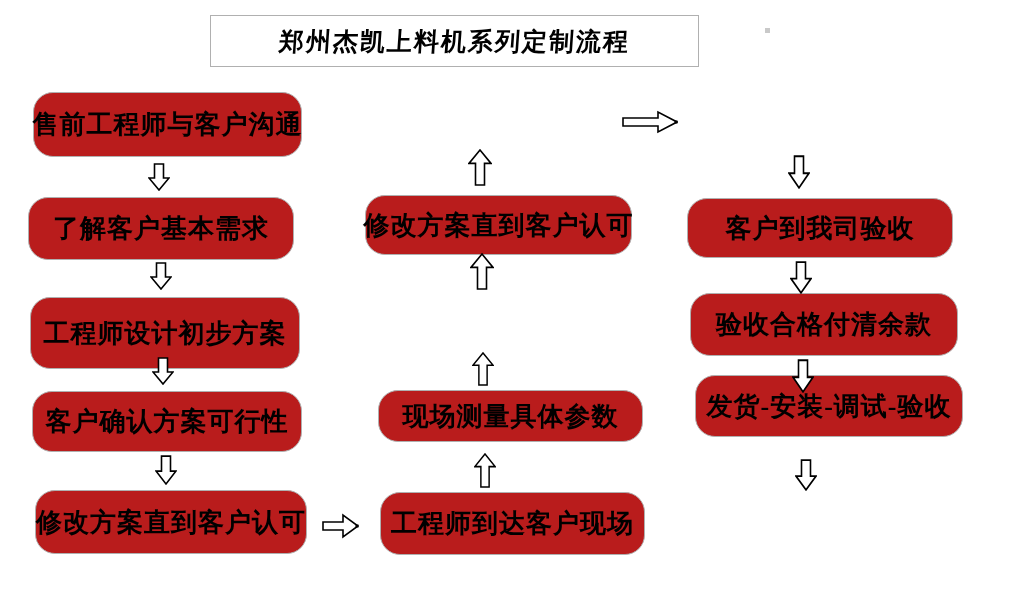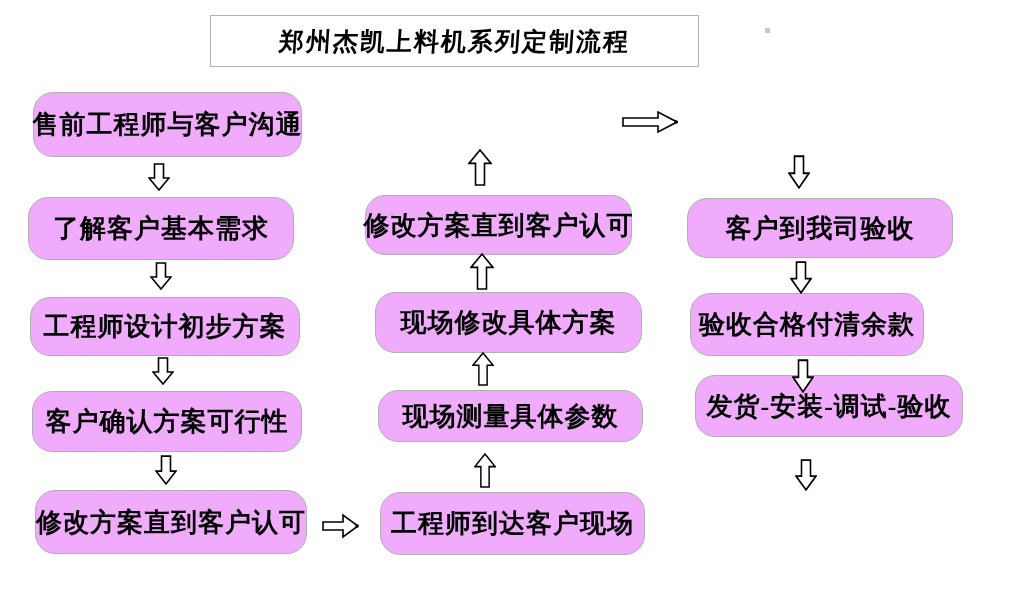--- a/index.html
+++ b/index.html
@@ -4,21 +4,21 @@
 <style>
   html,body{margin:0;padding:0;background:#ffffff;}
   body{width:1012px;height:600px;overflow:hidden;}
   .canvas{position:relative;width:1012px;height:600px;background:#ffffff;
           font-family:"Liberation Serif","DejaVu Serif",serif;color:#000;}
   .title-box{position:absolute;left:210px;top:15px;width:487px;height:50px;
              border:1px solid #b0b0b0;background:#fff;
              display:flex;align-items:center;justify-content:center;}
   .title-box span{font-weight:700;font-size:25px;letter-spacing:2px;white-space:nowrap;
                   transform:skewX(-4deg);}
-  .node{position:absolute;border:1px solid #b0b0b0;border-radius:20px;background:#f0abfc;
+  .node{position:absolute;border:1px solid #b0b0b0;border-radius:20px;background:#b91c1c;
         display:flex;align-items:center;justify-content:center;box-sizing:border-box;}
   .node span{font-weight:700;font-size:26px;letter-spacing:1px;white-space:nowrap;}
   .arrow{position:absolute;}
   .arrow svg{display:block;width:100%;height:100%;}
   .dot-artifact{position:absolute;left:765px;top:28px;width:5px;height:5px;background:#c9c9c9;}
 </style>
 </head>
 <body>
 
 <div class="canvas">
@@ -27,47 +27,44 @@
     <span>郑州杰凯上料机系列定制流程</span>
   </div>
   <div class="dot-artifact"></div>
 
   <div class="node" style="left:33px;top:92px;width:269px;height:65px">
     <span>售前工程师与客户沟通</span>
   </div>
   <div class="node" style="left:28px;top:197px;width:266px;height:63px">
     <span>了解客户基本需求</span>
   </div>
-  <div class="node" style="left:30px;top:297px;width:270px;height:59px">
+  <div class="node" style="left:30px;top:297px;width:270px;height:72px">
     <span>工程师设计初步方案</span>
   </div>
   <div class="node" style="left:32px;top:391px;width:270px;height:61px">
     <span>客户确认方案可行性</span>
   </div>
   <div class="node" style="left:35px;top:490px;width:272px;height:64px">
     <span>修改方案直到客户认可</span>
   </div>
 
   <div class="node" style="left:365px;top:195px;width:267px;height:60px">
     <span>修改方案直到客户认可</span>
   </div>
-  <div class="node" style="left:375px;top:292px;width:267px;height:61px">
-    <span>现场修改具体方案</span>
-  </div>
   <div class="node" style="left:378px;top:390px;width:265px;height:52px">
     <span>现场测量具体参数</span>
   </div>
   <div class="node" style="left:380px;top:492px;width:265px;height:63px">
     <span>工程师到达客户现场</span>
   </div>
 
   <div class="node" style="left:687px;top:198px;width:266px;height:60px">
     <span>客户到我司验收</span>
   </div>
-  <div class="node" style="left:690px;top:293px;width:234px;height:63px">
+  <div class="node" style="left:690px;top:293px;width:268px;height:63px">
     <span>验收合格付清余款</span>
   </div>
   <div class="node" style="left:695px;top:375px;width:268px;height:62px">
     <span>发货-安装-调试-验收</span>
   </div>
 
   <div class="arrow" style="left:148px;top:163px;width:22px;height:28px">
     <svg viewBox="0 0 22 28" preserveAspectRatio="none">
         <path d="M6.5 1 L15.5 1 L15.5 15 L21 15 L11 27 L1 15 L6.5 15 Z" fill="#fff" stroke="#000" stroke-width="1.6"></path>
       </svg>

